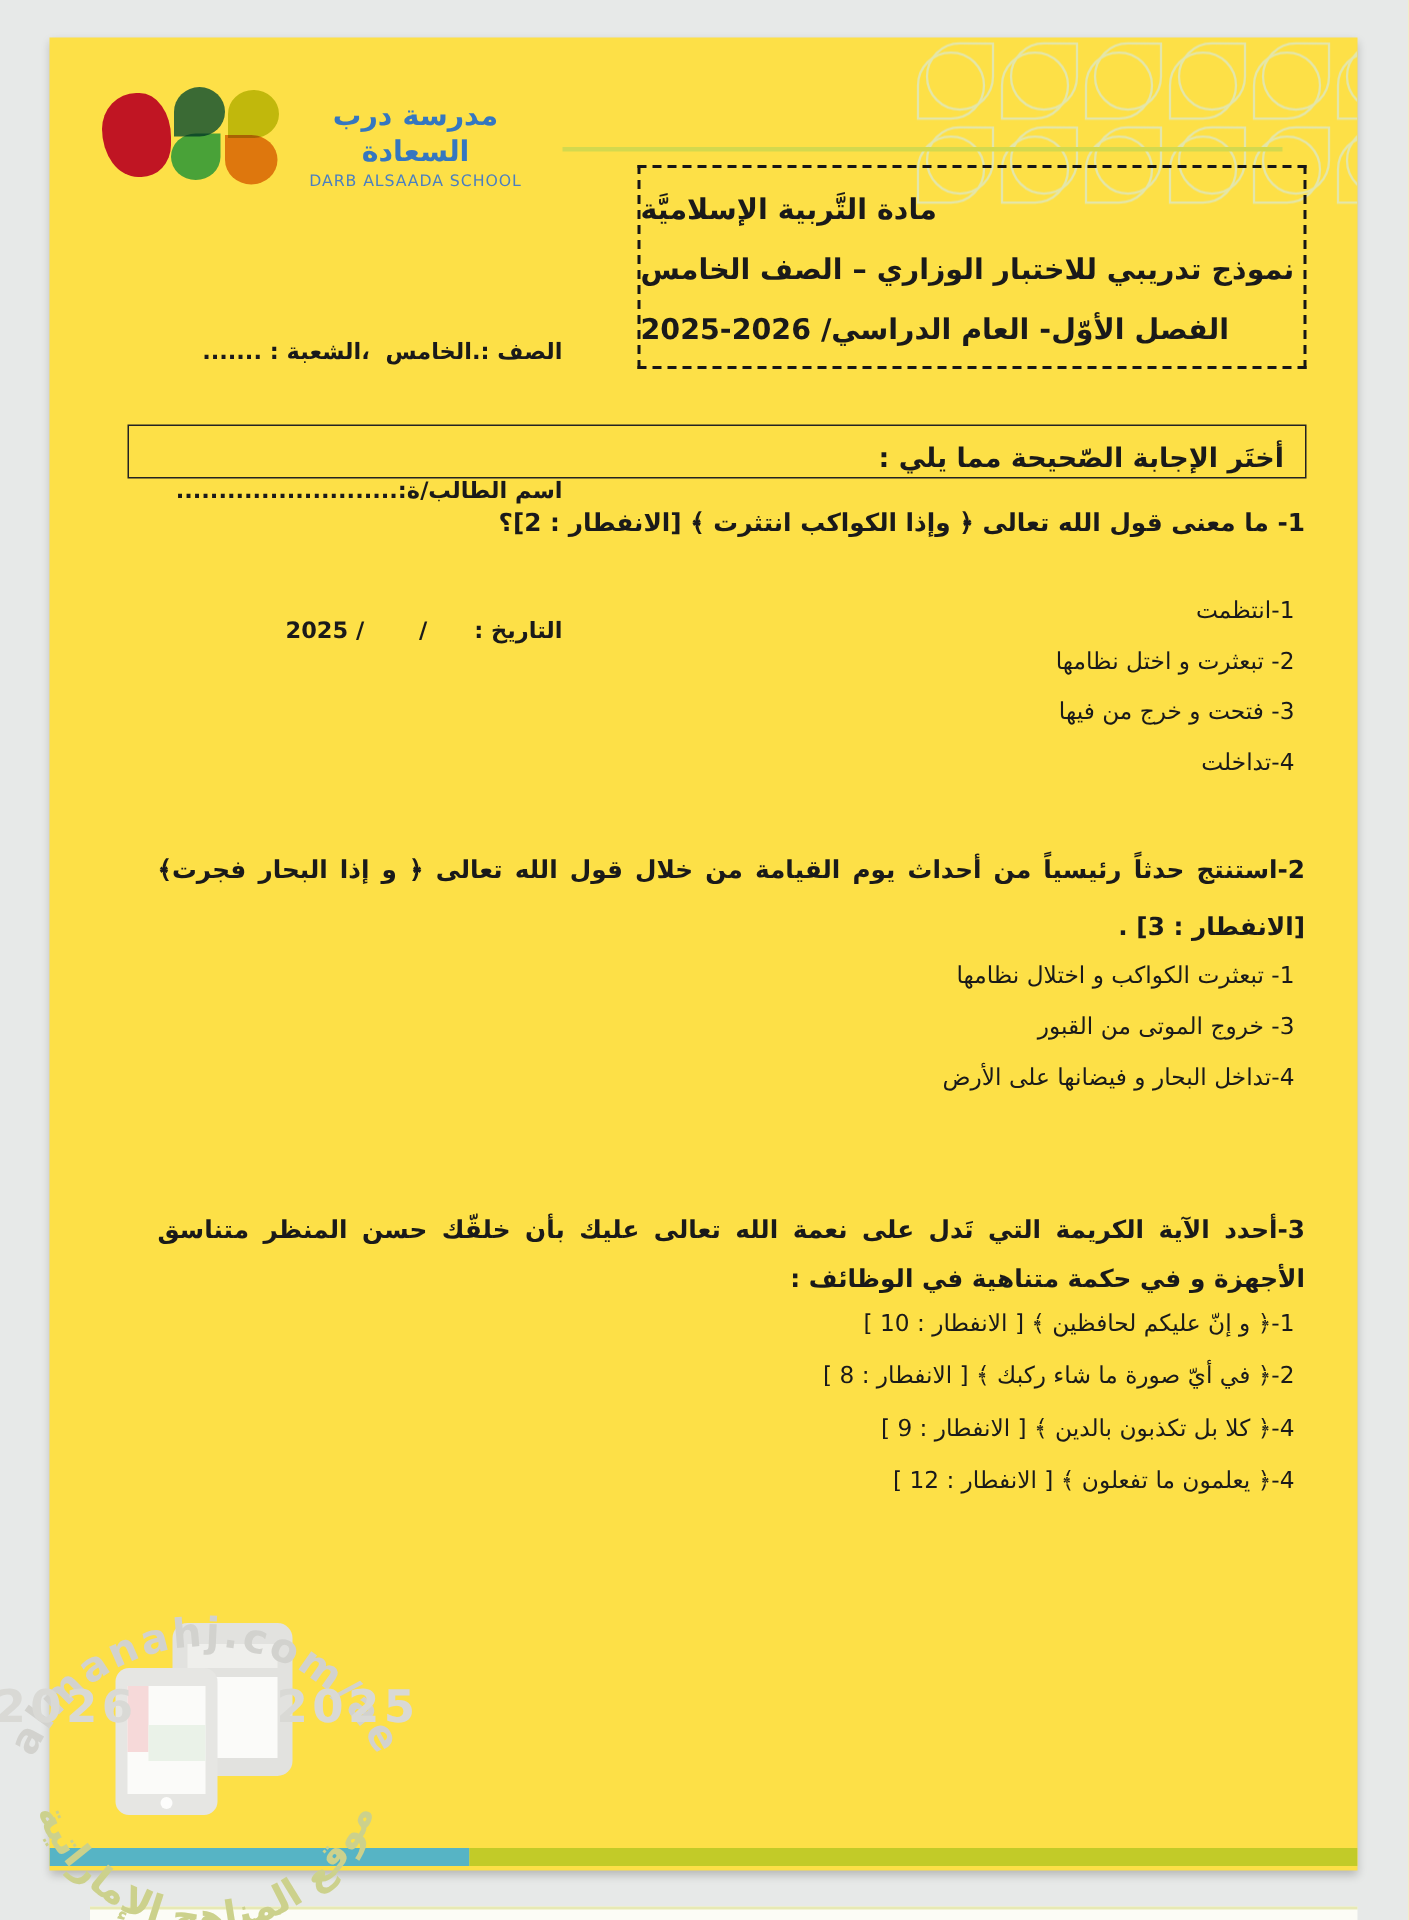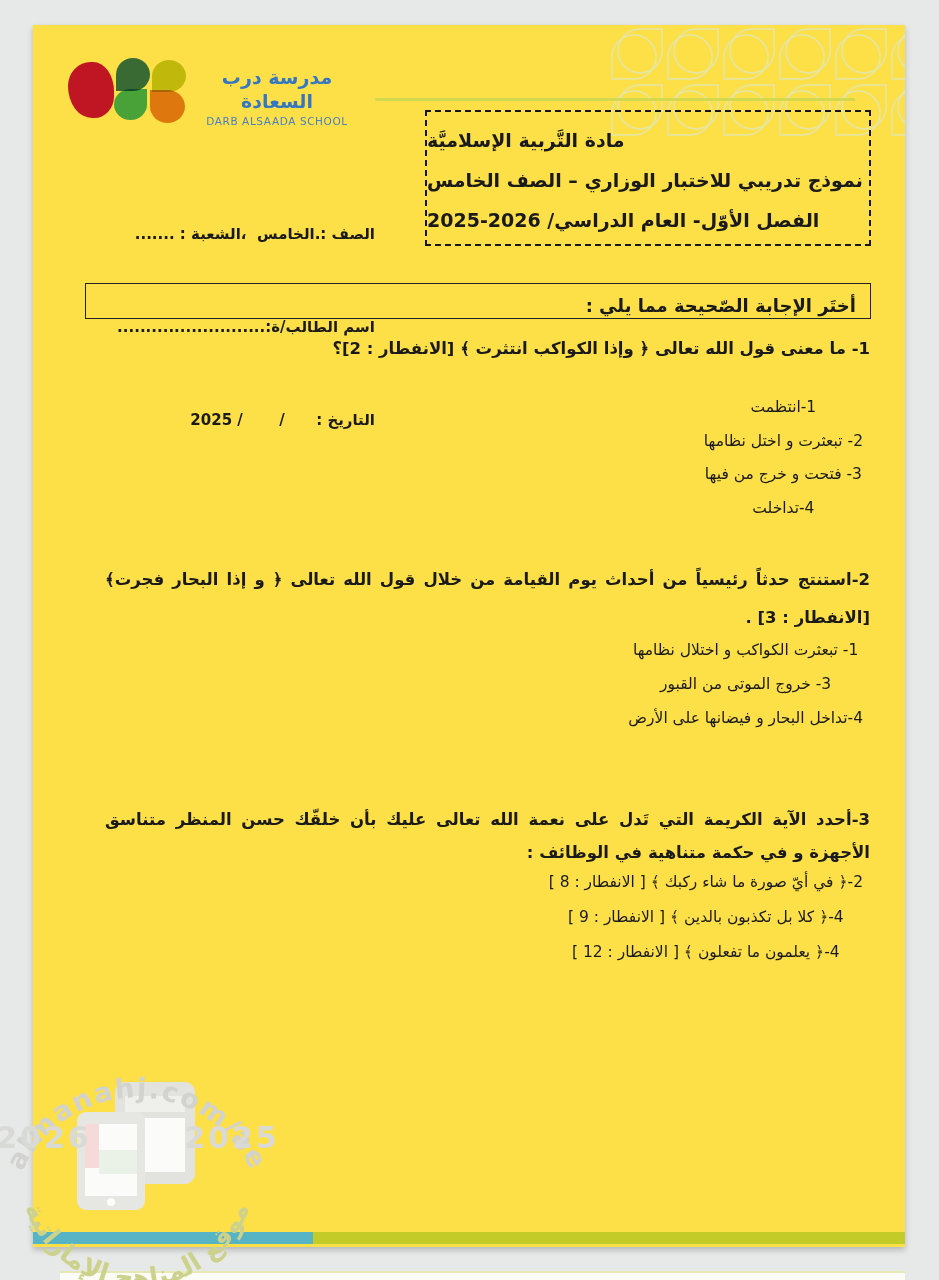--- a/index.html
+++ b/index.html
@@ -51,21 +51,21 @@
     border:1.5px solid #222;
     direction:rtl; text-align:right;
     font-weight:bold; font-size:18px; line-height:44px;
     padding-right:14px;
   }
   
   .q { position:absolute; direction:rtl; font-weight:bold; font-size:16.5px; }
   .q1 { top:314px; right:35px; }
   .q2 { top:536px; right:35px; left:72px; line-height:38px; text-align:justify; }
   .q3 { top:778px; right:35px; left:72px; line-height:33px; text-align:justify; }
-  .opts { position:absolute; direction:rtl; text-align:center; font-size:15.5px; }
+  .opts { position:absolute; direction:rtl; text-align:right; font-size:15.5px; }
   .opts1 { top:366px; right:42px; line-height:33.5px; }
   .opts2 { top:608px; right:42px; line-height:34px; }
   .opts3 { top:840px; right:42px; line-height:35px; }
 
   
   .bottom-bar { position:absolute; top:1207px; height:12px; }
   .bar-teal { left:0; width:280px; background:#56b4c5; }
   .bar-lime { left:280px; width:592px; background:#c2cb28; }
 
   
@@ -131,20 +131,21 @@
 
   <div class="q q2">2-استنتج حدثاً رئيسياً من أحداث يوم القيامة من خلال قول الله تعالى ﴿ و إذا البحار فجرت﴾ [الانفطار : 3] .</div>
   <div class="opts opts2">
     <div>1- تبعثرت الكواكب و اختلال نظامها</div>
     <div>3- خروج الموتى من القبور</div>
     <div>4-تداخل البحار و فيضانها على الأرض</div>
   </div>
 
   <div class="q q3">3-أحدد الآية الكريمة التي تَدل على نعمة الله تعالى عليك بأن خلقّك حسن المنظر متناسق الأجهزة و في حكمة متناهية في الوظائف :</div>
   <div class="opts opts3">
+    <div>1-﴿ و إنّ عليكم لحافظين ﴾ [ الانفطار : 10 ]</div>
     <div>2-﴿ في أيّ صورة ما شاء ركبك ﴾ [ الانفطار : 8 ]</div>
     <div>4-﴿ كلا بل تكذبون بالدين ﴾ [ الانفطار : 9 ]</div>
     <div>4-﴿ يعلمون ما تفعلون ﴾ [ الانفطار : 12 ]</div>
   </div>
 
   <div class="bottom-bar bar-teal"></div>
   <div class="bottom-bar bar-lime"></div>
 </div>
 
 <svg class="watermark" width="320" height="330" viewBox="0 0 320 330">

